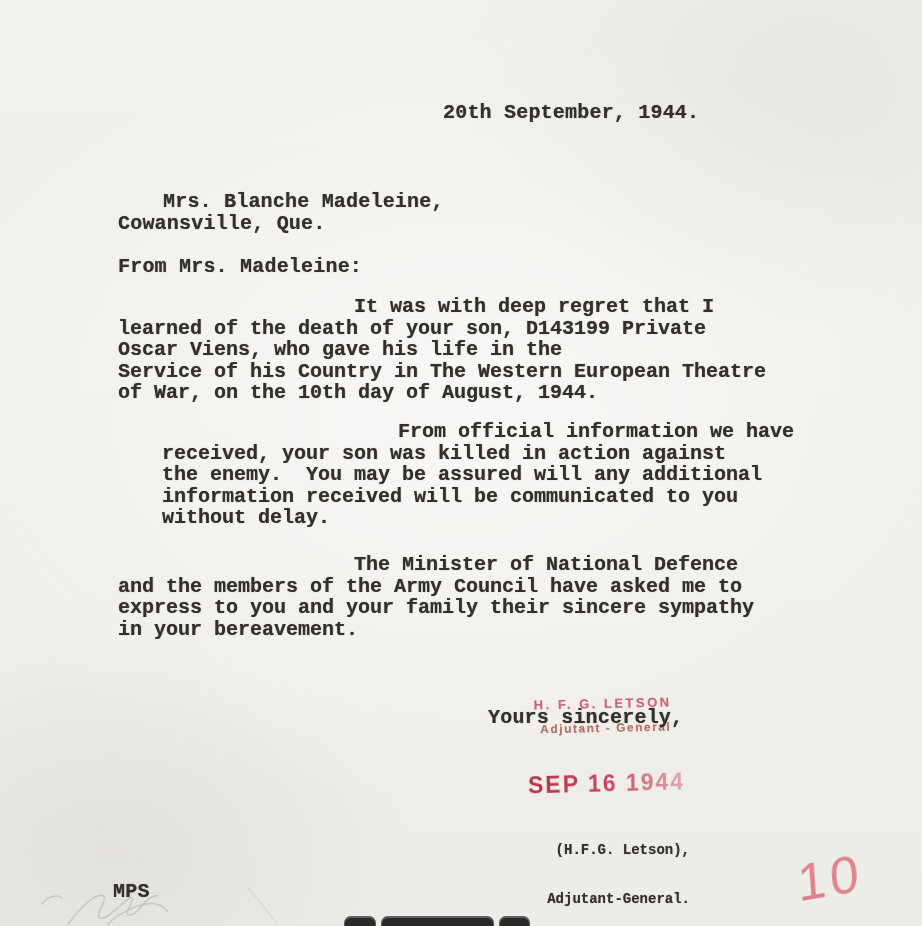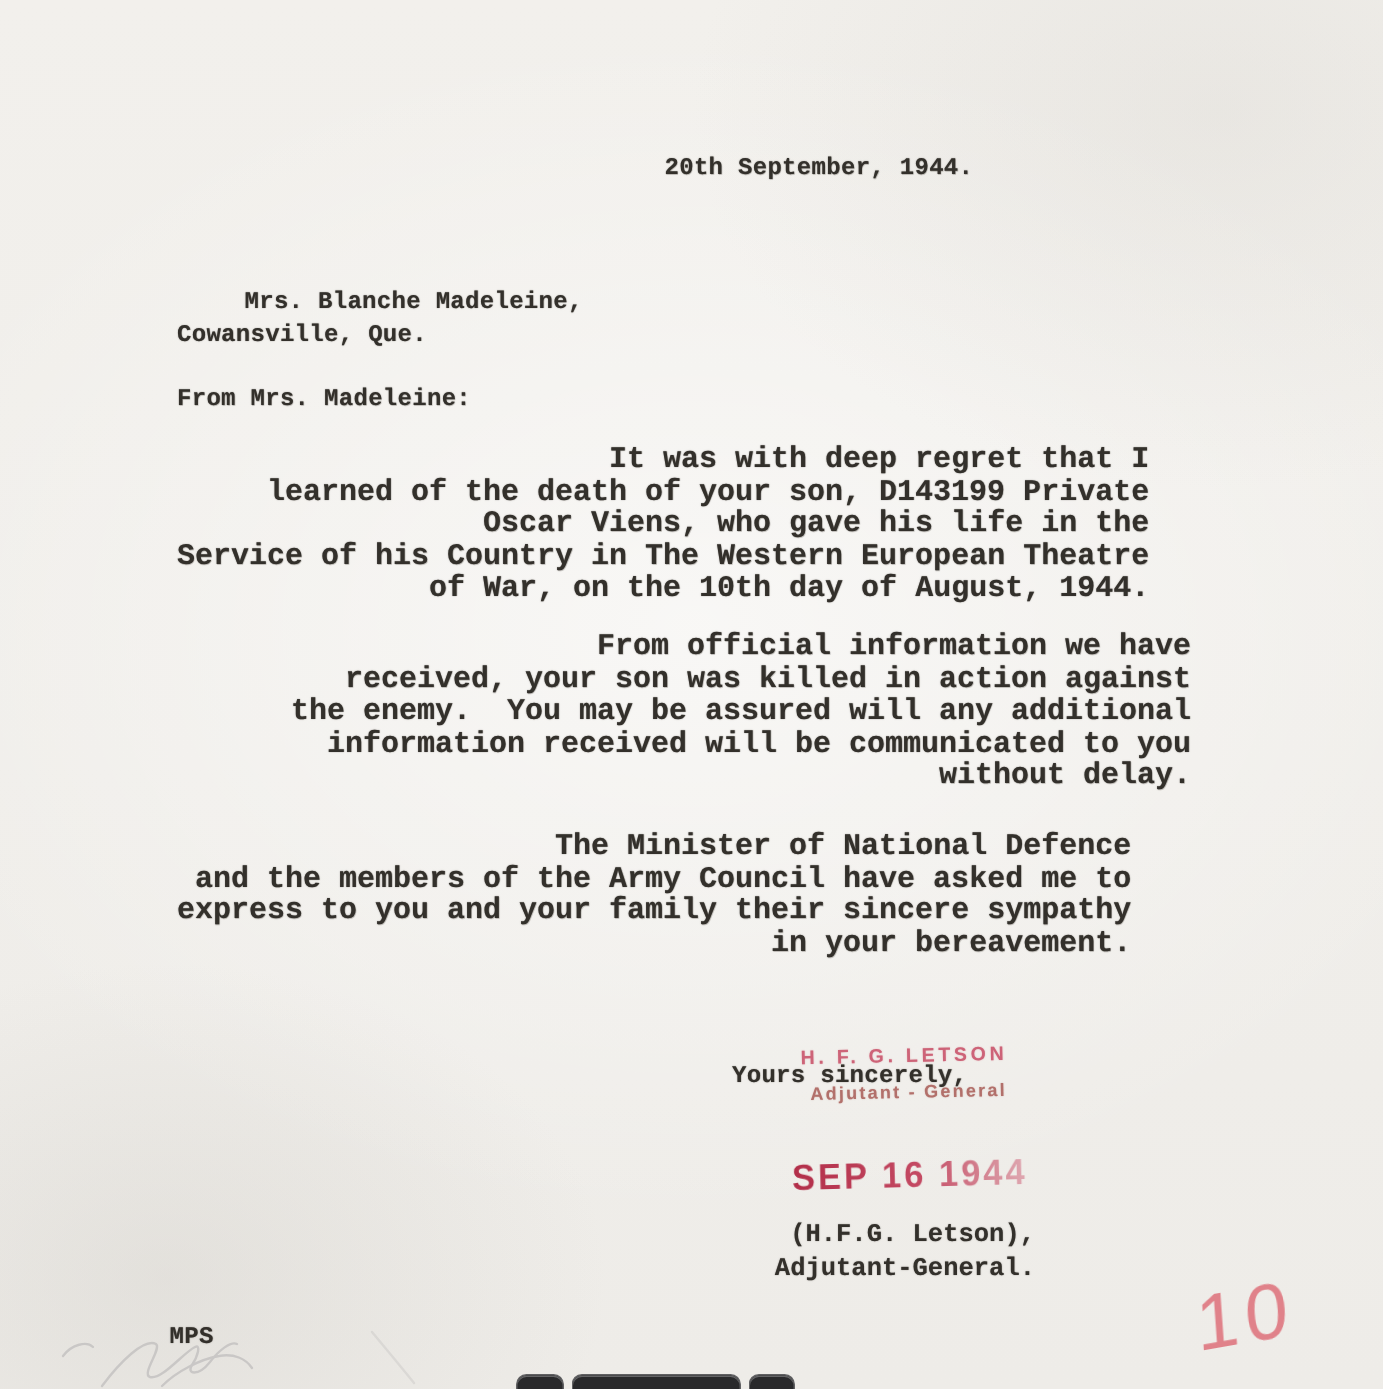--- a/index.html
+++ b/index.html
@@ -7,31 +7,31 @@
     position:relative; width:922px; height:926px; overflow:hidden;
     background:
       radial-gradient(ellipse 420px 300px at 12% 92%, rgba(205,202,196,0.35), rgba(205,202,196,0) 70%),
       radial-gradient(ellipse 500px 360px at 88% 8%, rgba(212,209,203,0.30), rgba(212,209,203,0) 70%),
       radial-gradient(ellipse 700px 500px at 50% 45%, rgba(255,255,255,0.55), rgba(255,255,255,0) 80%),
       linear-gradient(180deg, #f2f0ec 0%, #f0eeea 55%, #eeece8 100%);
     font-family:"Liberation Mono","DejaVu Sans Mono",monospace;
     font-weight:700; color:#33302b;
   }
   .tline {
-    position:absolute; white-space:pre; font-size:16px; line-height:21.5px;
+    position:absolute; white-space:pre; font-size:20px; line-height:21.5px;
     letter-spacing:0.2px;
     text-shadow:0 0 0.9px rgba(48,42,36,0.55), 0.4px 0.4px 0 rgba(48,42,36,0.18);
   }
-  .para { position:absolute; left:118px;text-align:right; }
+  .para { position:absolute; left:118px; }
   .para .pl { white-space:pre; font-size:20px; line-height:21.5px;
     text-shadow:0 0 0.9px rgba(48,42,36,0.55), 0.4px 0.4px 0 rgba(48,42,36,0.18); }
   .para .indent { padding-left:236px; }
   .sig { position:absolute; left:440px; top:813px; width:250px; text-align:right; }
-  .sig .pl { white-space:pre; font-size:17px; line-height:22.5px;
-    text-shadow:0 0 0.9px rgba(48,42,36,0.55); }
+  .sig .pl { white-space:pre; font-size:14px; line-height:22.5px;
+    text-shadow:0 0 0.9px rgba(48,42,36,0.55);margin-top:26px; }
   .stamp-name {
     position:absolute; font-family:"Liberation Sans",sans-serif; font-weight:700;
     transform:rotate(-1.2deg); z-index:1;
   }
   .stamp-name .l1 { font-size:13px; letter-spacing:2.5px; color:#c43d58; opacity:0.78;
     text-shadow:0 0 1px rgba(196,61,88,0.5); }
   .stamp-name .l2 { font-size:12px; letter-spacing:1.5px; color:#a85b55; opacity:0.85;
     margin-top:10px; margin-left:6px; text-shadow:0 0 1px rgba(168,91,85,0.5); }
   .closing-line { z-index:2; }
   .stamp-date {

